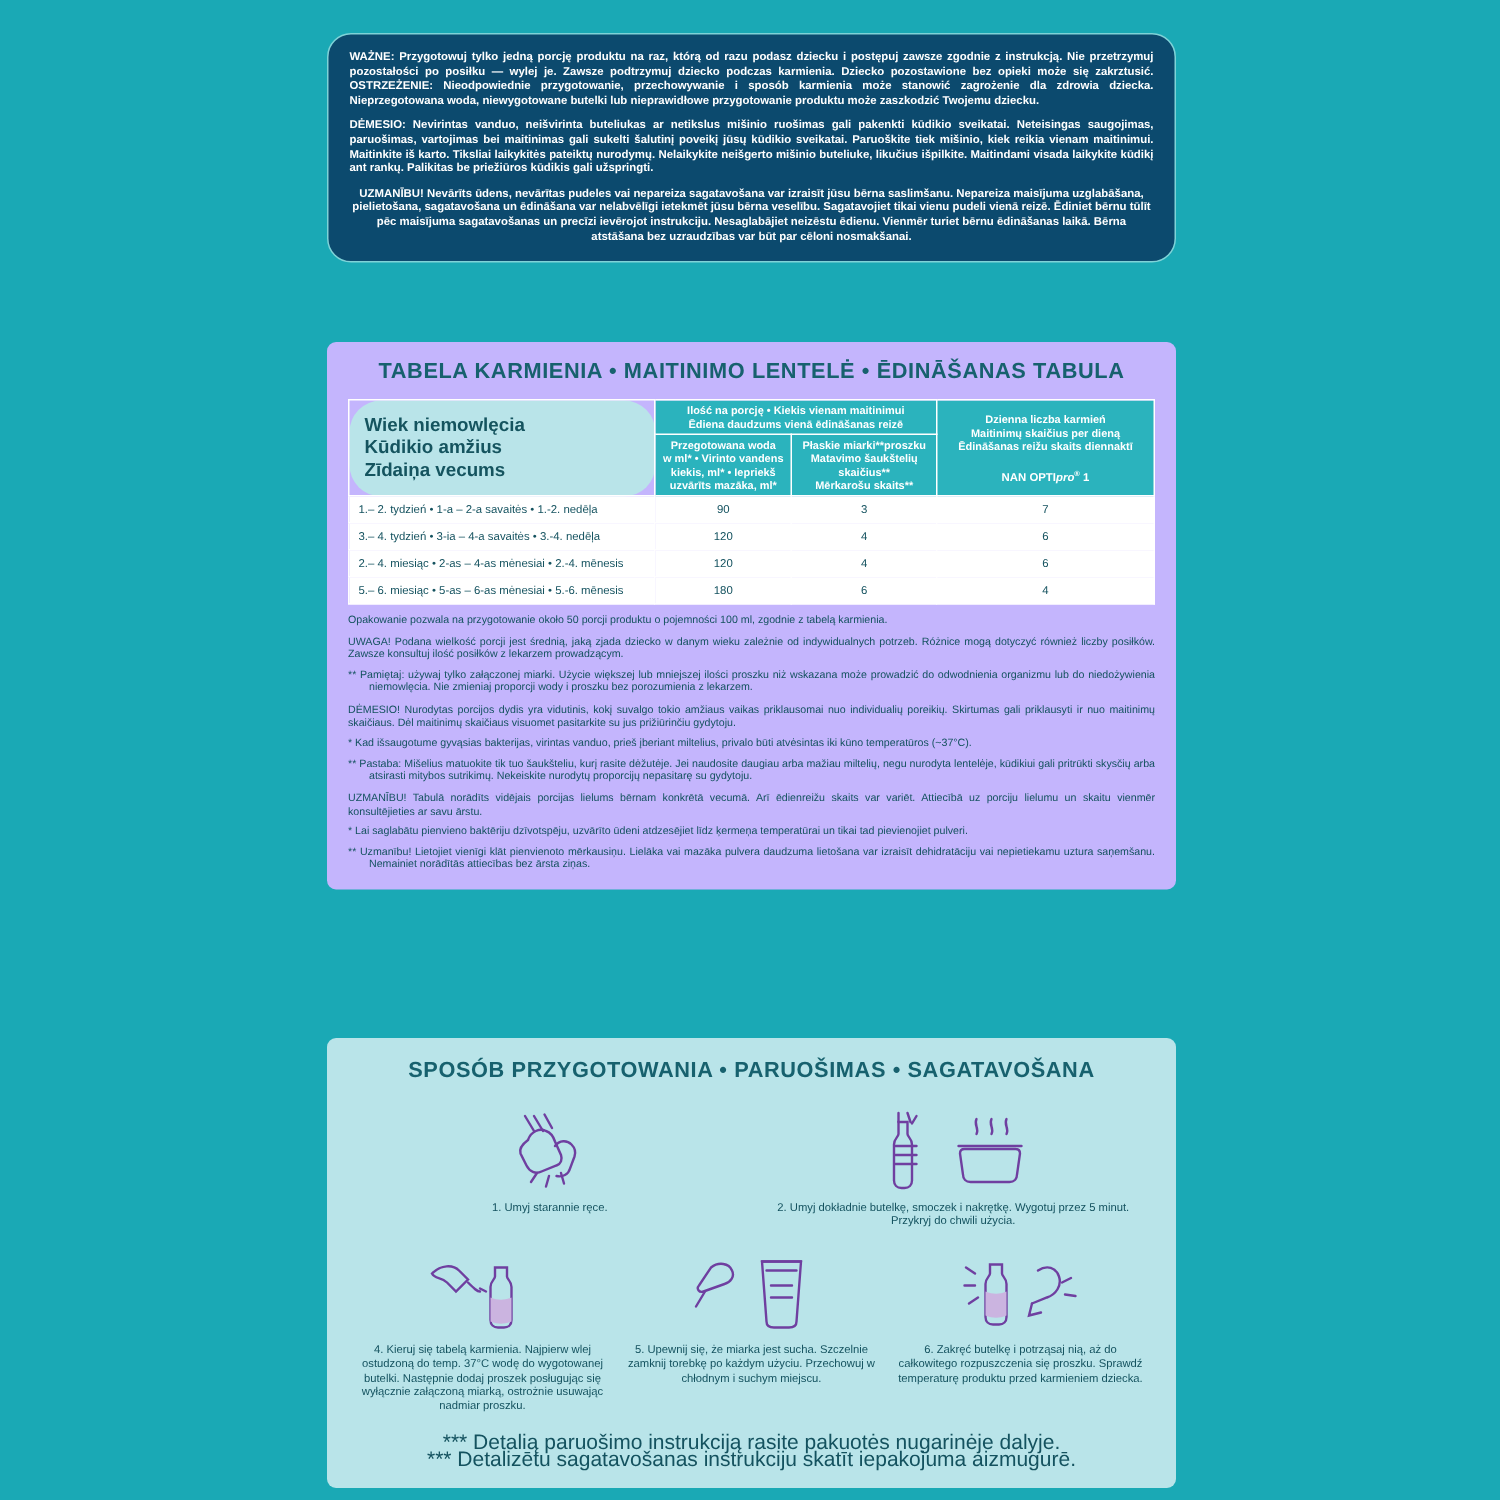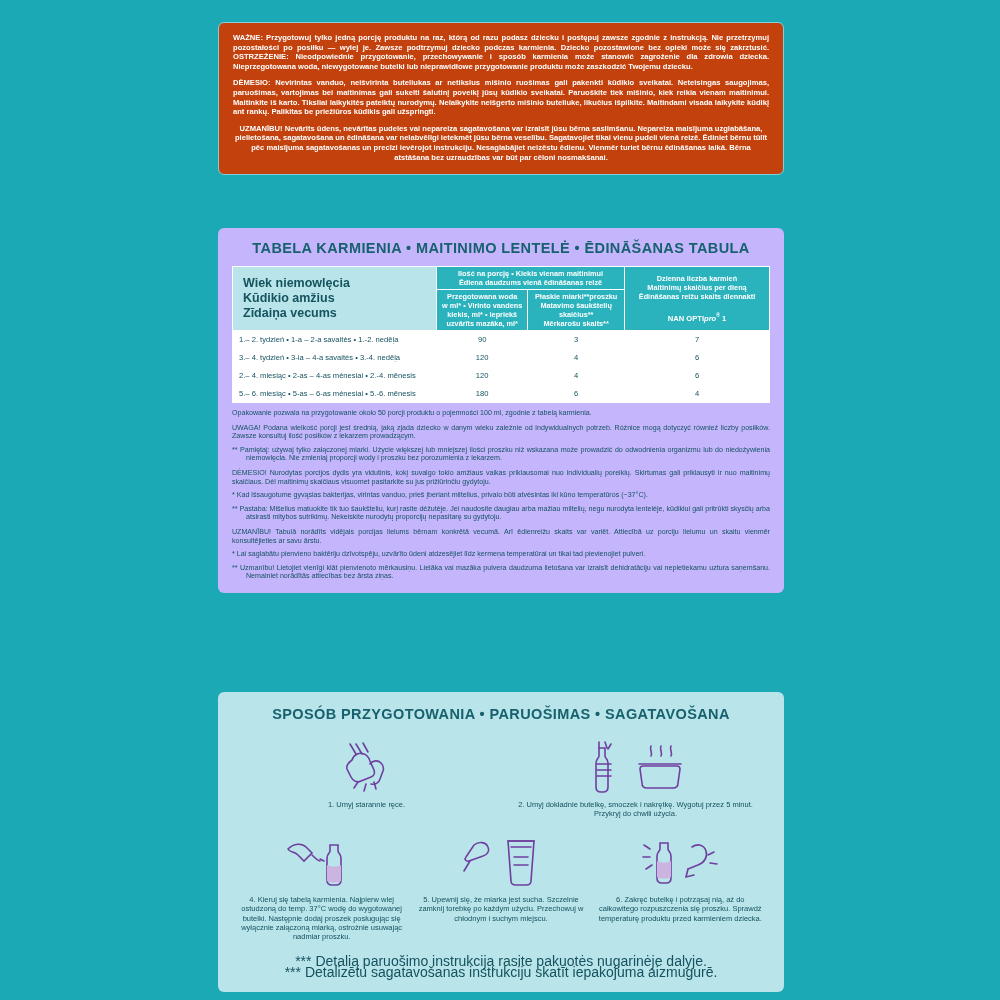--- a/index.html
+++ b/index.html
@@ -9,23 +9,23 @@
     font-family:"Liberation Sans", sans-serif;
     overflow:hidden;
   }
   #page{
     position:relative;width:1000px;height:1000px;
     background:#1aa9b5;
   }
   
   .warn-box{
     position:absolute;left:218px;top:22px;width:566px;
-    background:#c2410c;
+    background:#0c4a6e;
     border:1px solid #7fd3d8;
-    border-radius:6px;
+    border-radius:16px;
     padding:10px 14px 12px 14px;
     box-sizing:border-box;
     color:#ffffff;
     text-align:justify;
   }
   .warn-p{
     font-size:7.6px;line-height:9.6px;margin:0 0 7px 0;
     font-weight:bold;
   }
   .warn-p:last-child{margin-bottom:0;text-align:center;}
@@ -53,21 +53,21 @@
     padding:2px 3px;
     vertical-align:middle;
     text-align:center;
   }
   table.feed thead th{
     background:#2bb3bd;color:#ffffff;font-weight:bold;
     line-height:9px;font-size:7.3px;
   }
   table.feed thead th.age{
     text-align:left;color:#15545f;background:#b9e4e9;
-    font-size:12.5px;line-height:15px;padding-left:10px;
+    font-size:12.5px;line-height:15px;padding-left:10px;border-radius:21px;
   }
   table.feed tbody td{
     background:#ffffff;color:#14525f;font-size:7.6px;height:13px;
   }
   table.feed tbody td.age{
     text-align:left;padding-left:6px;
   }
   .nanopti{font-size:7.6px;font-weight:bold;color:#ffffff;}
   .nanopti .opti{font-style:italic;}
   .nanopti sup{font-size:5px;vertical-align:super;}

